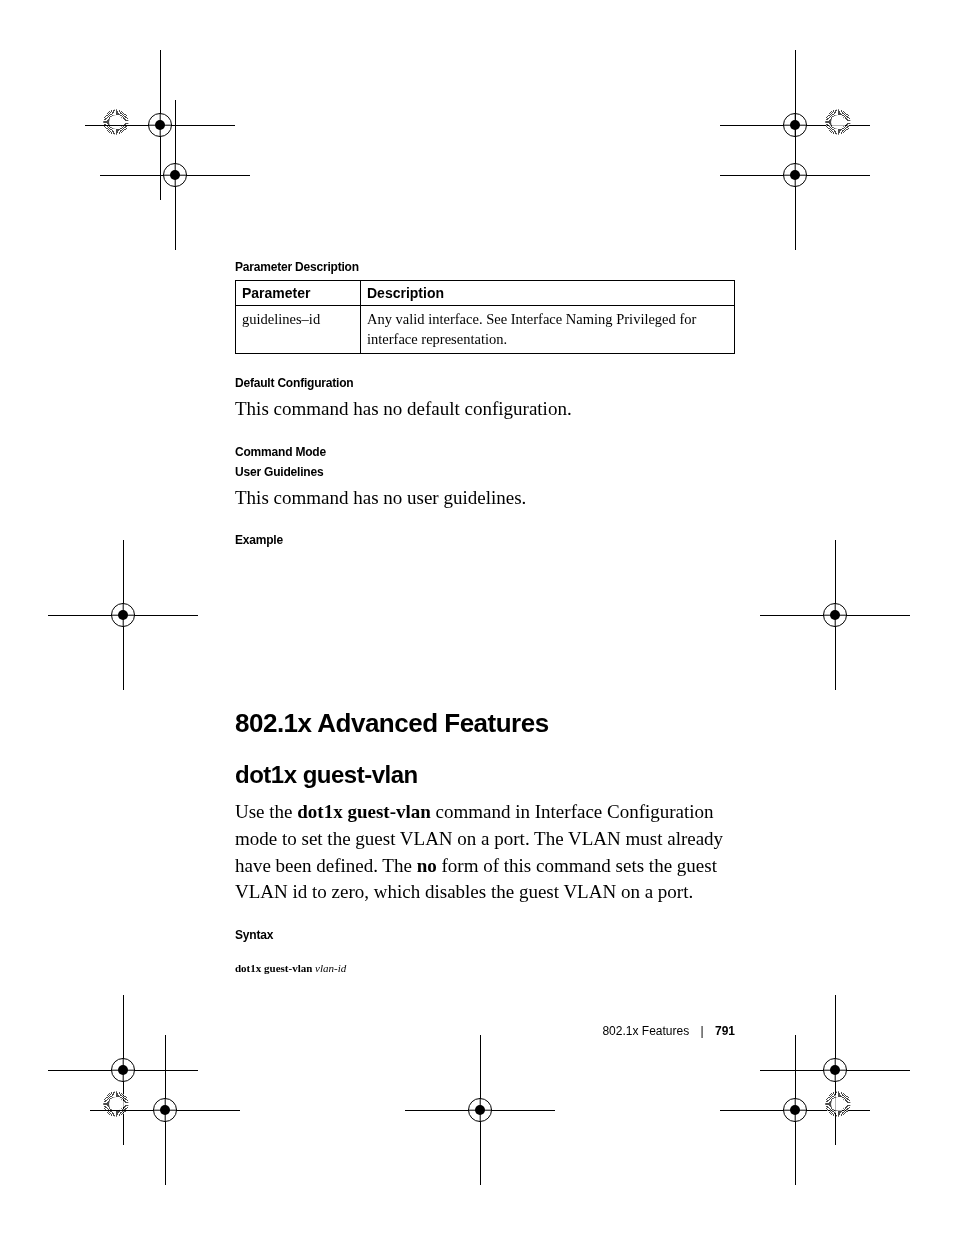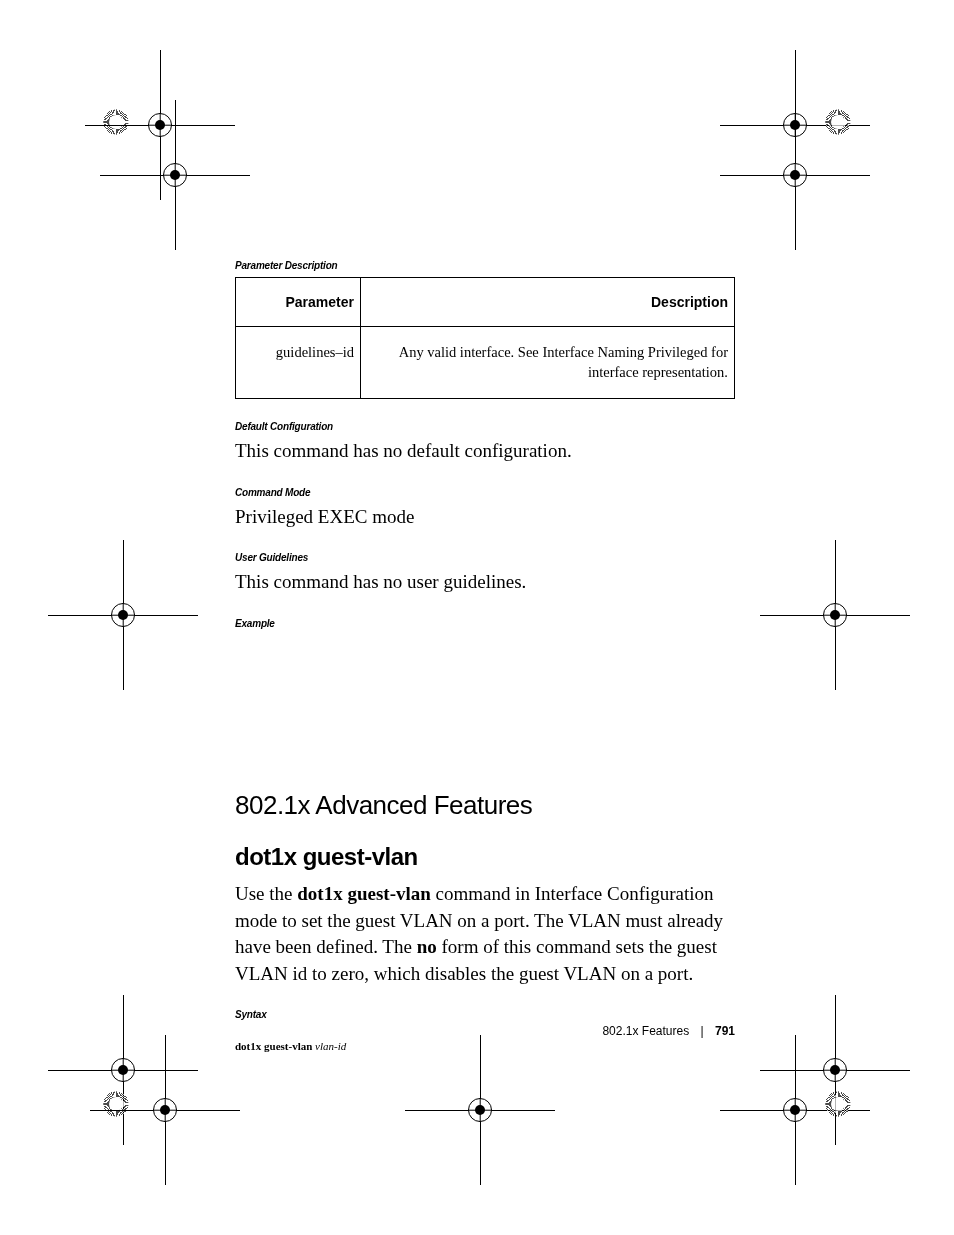--- a/index.html
+++ b/index.html
@@ -13,34 +13,33 @@
     }
     .page-content {
       position: absolute;
       left: 235px;
       top: 260px;
       width: 500px;
     }
     .section-heading {
       font-family: Arial, Helvetica, sans-serif;
       font-weight: bold;
-      font-size: 10px;
+      font-size: 12px;
       margin-bottom: 6px;
       letter-spacing: -0.2px;
-      font-style: italic;
     }
     .param-table {
       border-collapse: collapse;
       width: 100%;
       margin-bottom: 22px;
     }
     .param-table th, .param-table td {
       border: 1px solid #000;
-      padding: 16px 6px;
-      text-align: right;
+      padding: 4px 6px;
+      text-align: left;
       vertical-align: top;
       font-size: 14.5px;
     }
     .param-table th {
       font-family: Arial, Helvetica, sans-serif;
       font-weight: bold;
       font-size: 14px;
     }
     .param-table td {
       font-family: Georgia, serif;
@@ -48,21 +47,21 @@
     }
     .col-param { width: 125px; }
     .body-text {
       font-size: 19px;
       line-height: 1.4;
       margin-bottom: 22px;
     }
     .spacer-large { height: 155px; }
     .h1-title {
       font-family: Arial, Helvetica, sans-serif;
-      font-weight: normal;
+      font-weight: bold;
       font-size: 26px;
       letter-spacing: -0.5px;
       margin-bottom: 22px;
     }
     .h2-title {
       font-family: Arial, Helvetica, sans-serif;
       font-weight: bold;
       font-size: 24px;
       letter-spacing: -0.5px;
       margin-bottom: 10px;
@@ -227,21 +226,20 @@
       <td>guidelines–id</td>
       <td>Any valid interface. See Interface Naming Privileged for interface representation.</td>
     </tr>
   </tbody>
     </table>
 
   <div class="section-heading">Default Configuration</div>
   <div class="body-text">This command has no default configuration.</div>
 
   <div class="section-heading">Command Mode</div>
-  <div class="body-text">Privileged EXEC mode</div>
 
   <div class="section-heading">User Guidelines</div>
   <div class="body-text">This command has no user guidelines.</div>
 
   <div class="section-heading">Example</div>
 
   <div class="spacer-large"></div>
 
   <div class="h1-title">802.1x Advanced Features</div>
 

